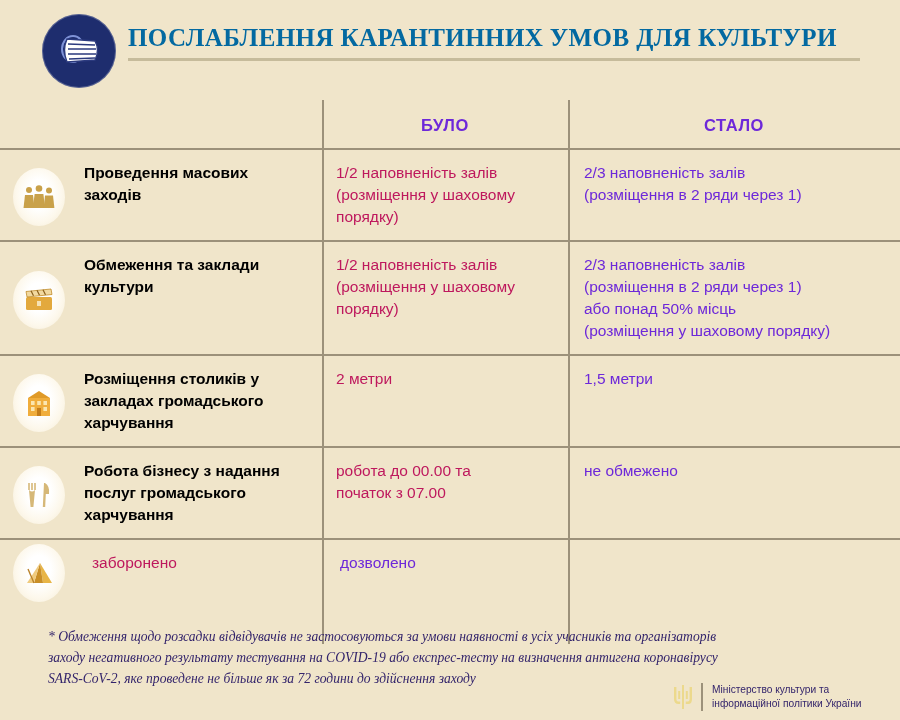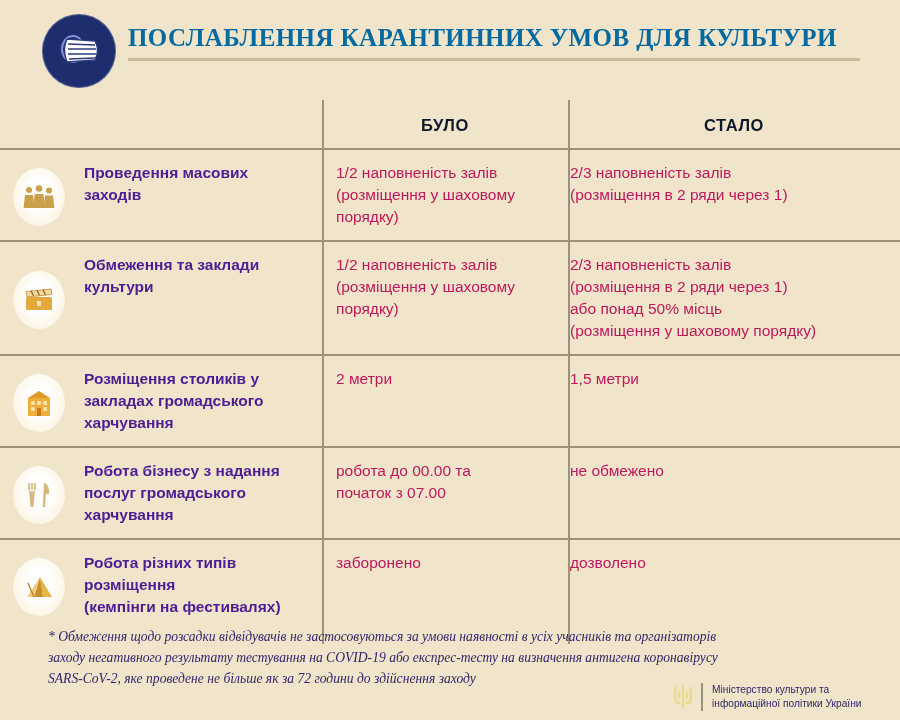--- a/index.html
+++ b/index.html
@@ -34,21 +34,21 @@
     margin-top: 6px;
     height: 3px; width: 732px;
     background: #c6bb9b;
   }
 
   
   .table { position: absolute; left: 0; top: 100px; width: 900px; }
   .col-head-row { position: relative; height: 48px; }
   .col-head {
     position: absolute; top: 16px;
-    font-size: 16.5px; font-weight: bold; color: #0f172a;
+    font-size: 16.5px; font-weight: bold; color: #6d28d9;
     letter-spacing: .6px;
   }
   .col-head.bulo  { left: 322px; width: 246px; text-align: center; }
   .col-head.stalo { left: 568px; width: 332px; text-align: center; }
 
   .row { position: relative; border-top: 2px solid #9c917a; }
   .row .cellbox { display: flex; }
   .icon-cell {
     width: 78px; flex: 0 0 78px;
     display: flex; align-items: center; justify-content: center;
@@ -57,31 +57,31 @@
   .icon-oval {
     width: 52px; height: 58px; border-radius: 50%;
     background: radial-gradient(ellipse at 50% 45%, #ffffff 32%, #fdf8ec 62%, #f3e9d0 100%);
     display: flex; align-items: center; justify-content: center;
   }
   .icon-oval svg { display: block; }
 
   .label-cell {
     flex: 0 0 244px; width: 244px;
     padding: 12px 14px 12px 6px;
-    font-size: 15.5px; line-height: 1.42; color: #4c1d95; font-weight: bold;
+    font-size: 15.5px; line-height: 1.42; color: #000000; font-weight: bold;
   }
   .was-cell {
     flex: 0 0 246px; width: 246px;
     padding: 12px 12px 12px 14px;
     font-size: 15.5px; line-height: 1.42; color: #be185d;
   }
   .now-cell {
     flex: 1 1 auto;
-    padding: 12px 14px 12px 2px;
-    font-size: 15.5px; line-height: 1.42; color: #be185d;
+    padding: 12px 14px 12px 16px;
+    font-size: 15.5px; line-height: 1.42; color: #6d28d9;
   }
   .sub { display: block; }
 
   
   .vline {
     position: absolute; top: 0; width: 2px; background: #9c917a;
   }
   .vline.v1 { left: 322px; }
   .vline.v2 { left: 568px; }
 
@@ -264,25 +264,20 @@
       <div class="cellbox">
         <div class="icon-cell">
           <div class="icon-oval">
             <svg width="32" height="26" viewBox="0 0 32 26" aria-hidden="true">
               <path d="M17 3 L29 23 H20 z" fill="#e8b547"></path>
               <path d="M17 3 L20 23 H11 z" fill="#c98f28"></path>
               <path d="M17 3 L11 23 H4 z" fill="#f0cb7e"></path>
               <path d="M5 9 L11 23" stroke="#b9822a" stroke-width="1.4" fill="none"></path>
             </svg>
           </div>
-        </div>
-        <div class="label-cell">
-          <span class="sub">Робота різних типів</span>
-          <span class="sub">розміщення</span>
-          <span class="sub">(кемпінги на фестивалях)</span>
         </div>
         <div class="was-cell">
           <span class="sub">заборонено</span>
         </div>
         <div class="now-cell">
           <span class="sub">дозволено</span>
         </div>
       </div>
     </div>
 

